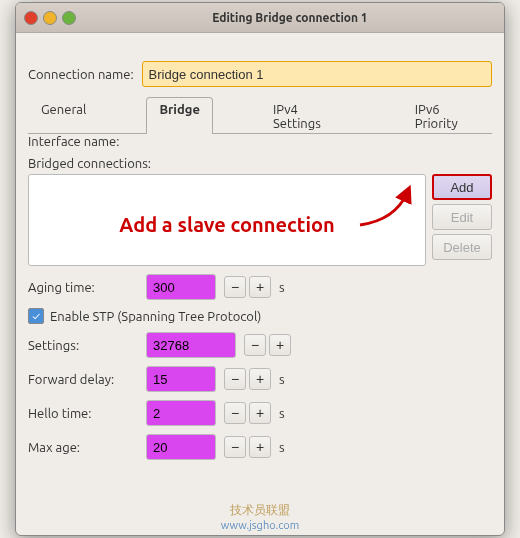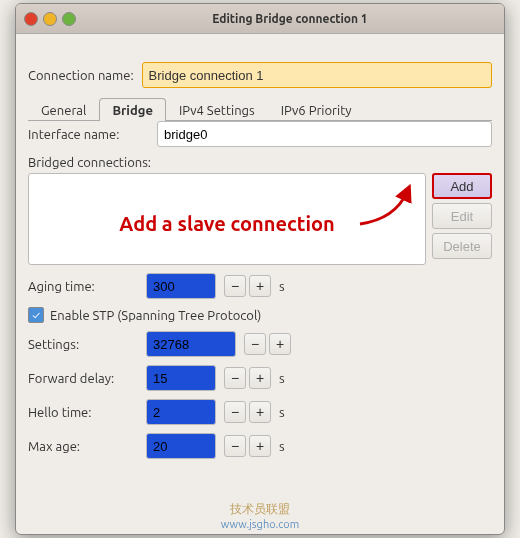--- a/index.html
+++ b/index.html
@@ -73,20 +73,21 @@
       border-radius: 3px;
       background: #ffe8b0;
       padding: 0 6px;
       font-size: 13px;
       color: #333;
       outline: none;
     }
     .tabs {
       display: flex;
       border-bottom: 1px solid #aaa;
+      gap: 47px;
     }
     .tab {
       padding: 4px 12px;
       font-size: 13px;
       cursor: pointer;
       color: #333;
       border: 1px solid transparent;
       border-bottom: none;
       margin-bottom: -1px;
       border-radius: 4px 4px 0 0;
@@ -191,21 +192,21 @@
     .spin-label {
       min-width: 110px;
       color: #333;
       font-size: 13px;
     }
     .spin-input {
       width: 70px;
       height: 26px;
       border: 1px solid #bbb;
       border-radius: 3px;
-      background: #1d4ed8;
+      background: #d946ef;
       padding: 0 6px;
       font-size: 13px;
       text-align: left;
     }
     .spin-btns {
       display: flex;
       gap: 3px;
       align-items: center;
     }
     .spin-btn {
@@ -286,21 +287,20 @@
 
     <div class="tabs">
       <div class="tab">General</div>
       <div class="tab active">Bridge</div>
       <div class="tab">IPv4 Settings</div>
       <div class="tab">IPv6 Priority</div>
     </div>
 
     <div class="form-row">
       <span class="form-label">Interface name:</span>
-      <input class="text-input" type="text" value="bridge0" style="">
     </div>
 
     <div class="bridged-label">Bridged connections:</div>
     <div class="bridged-area">
       <div class="bridged-list">
 
         <svg class="arrow-svg" width="60" height="50" viewBox="0 0 60 50">
           <defs>
             <marker id="arrowhead" markerWidth="6" markerHeight="6" refX="3" refY="3" orient="auto">
               <polygon points="0 0, 6 3, 0 6" fill="#cc0000"></polygon>

